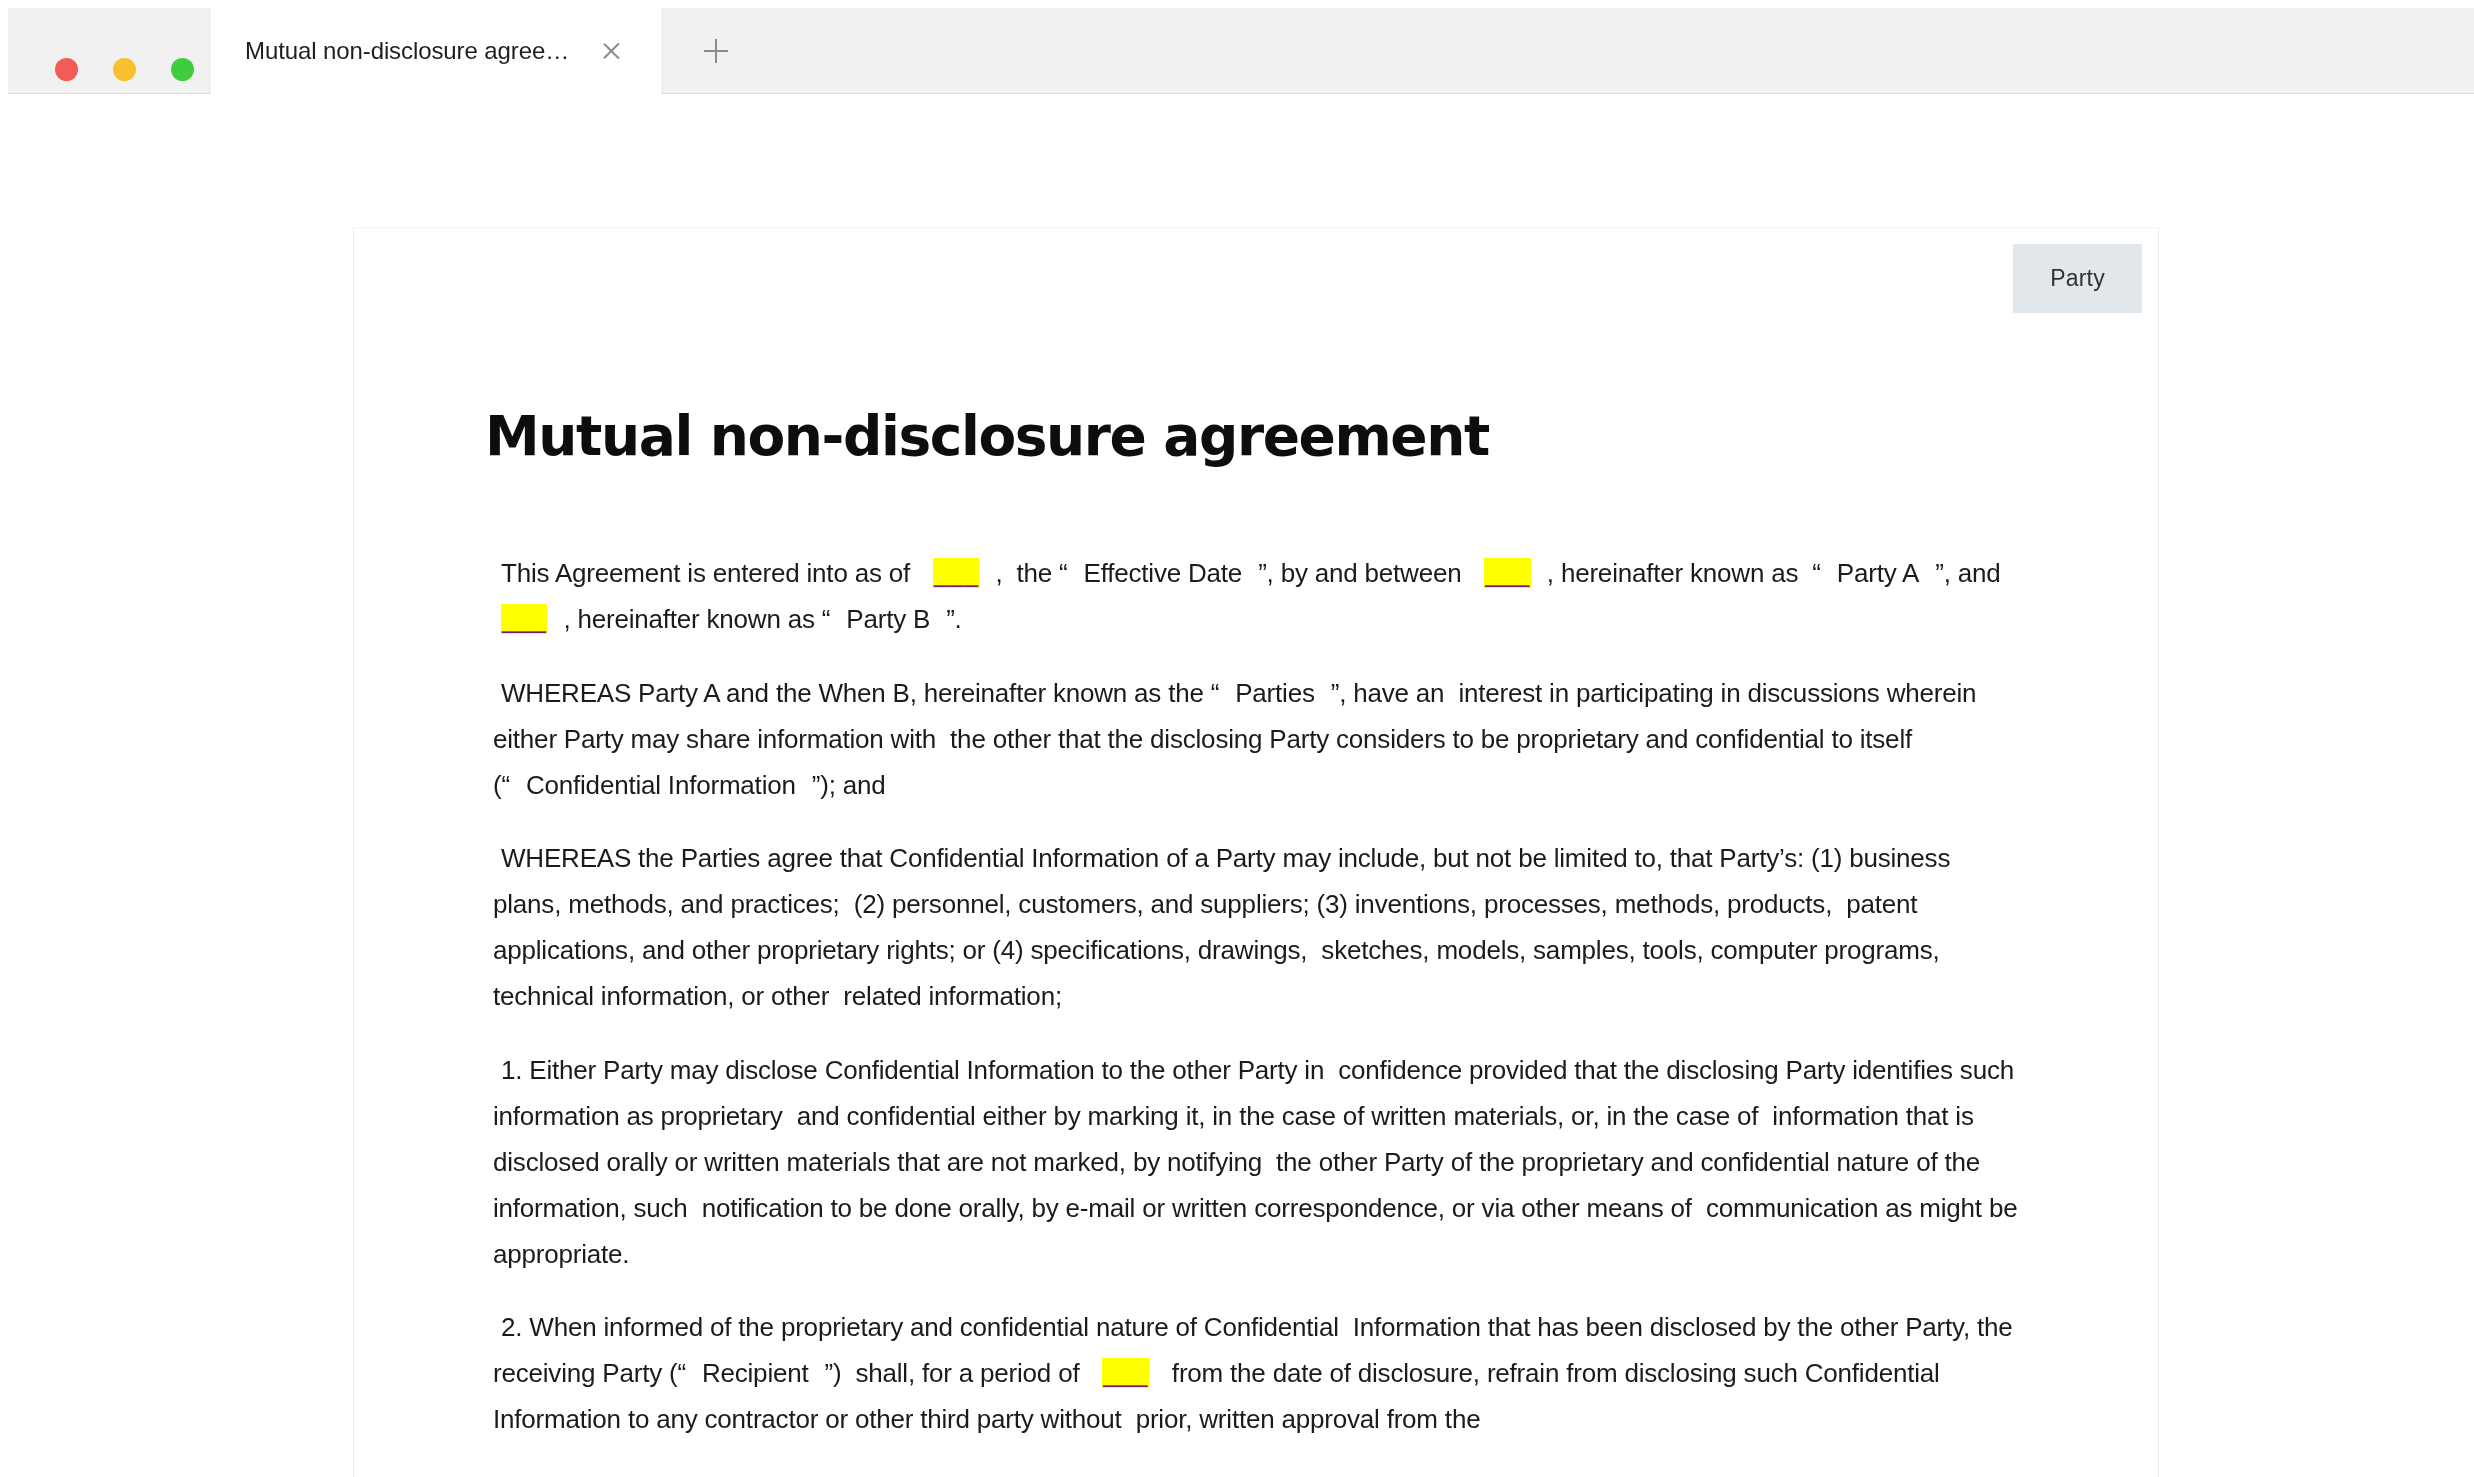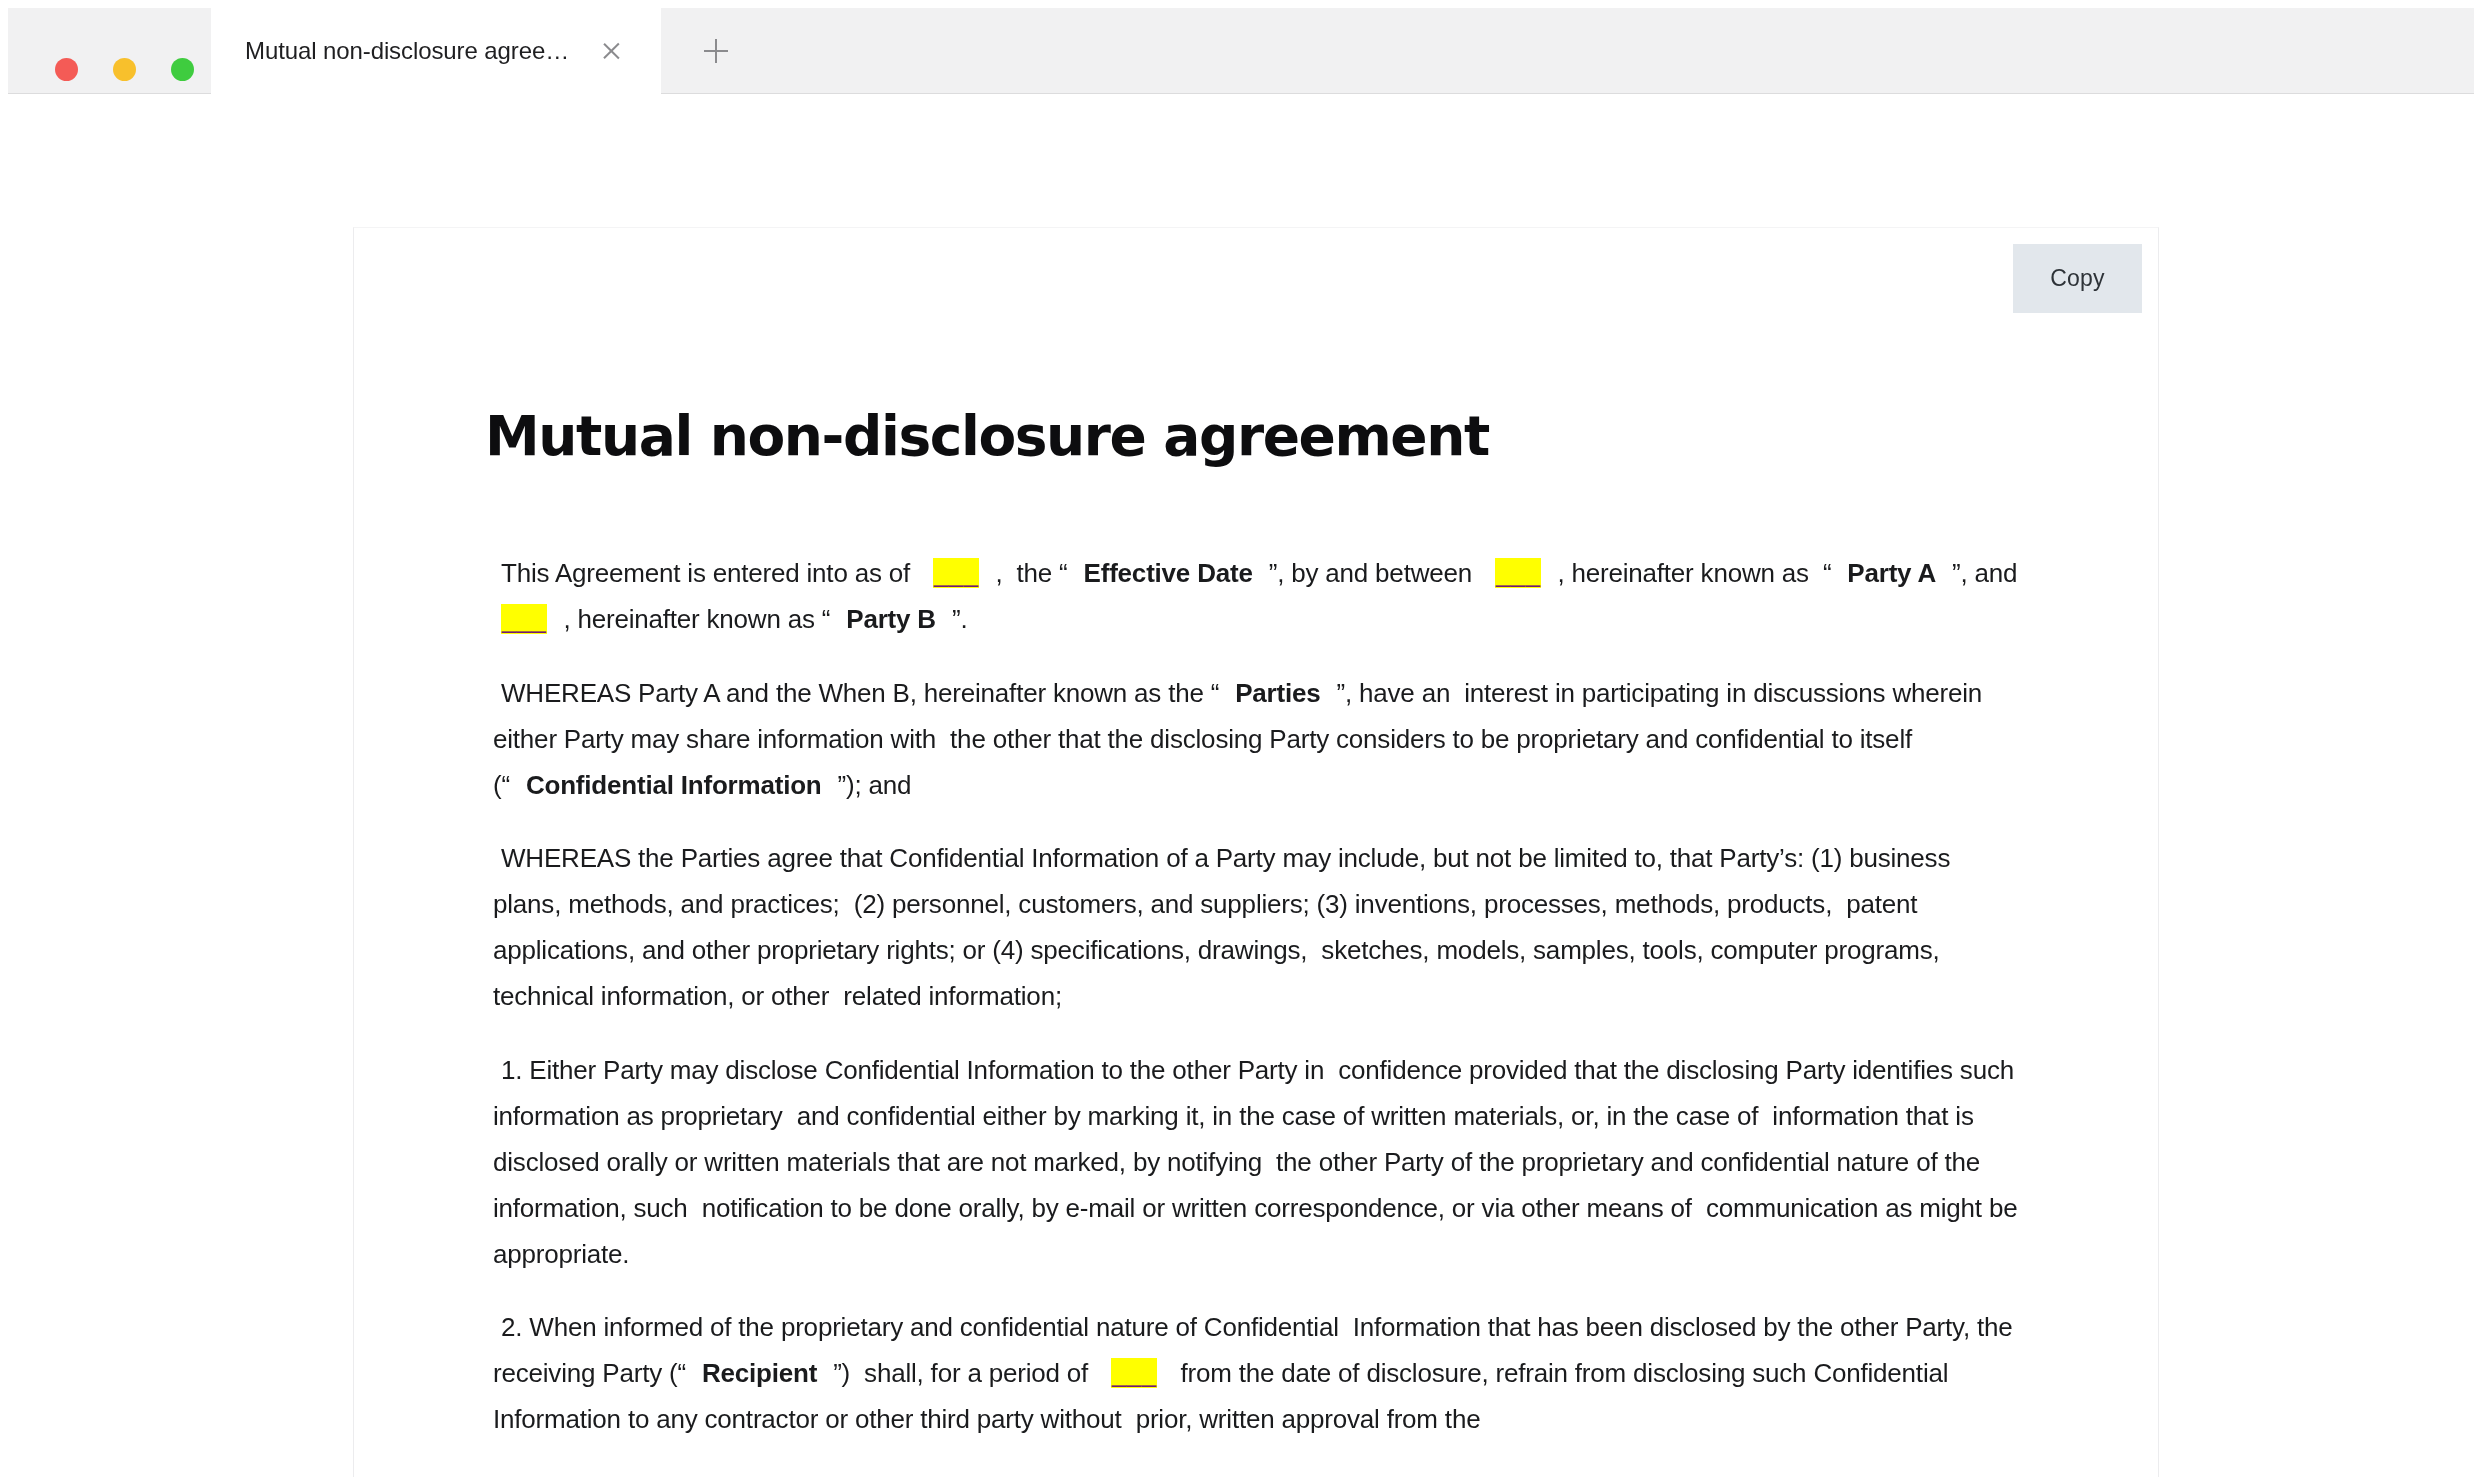--- a/index.html
+++ b/index.html
@@ -163,21 +163,21 @@
   .para {
     font-size: 26px;
     line-height: 46px;
     color: #1a1b1d;
     letter-spacing: -0.2px;
     margin-bottom: 27.5px;
     white-space: pre-wrap;
     max-width: 1577px;
   }
 
-  .para b { font-weight: bold; }
+  .para b { font-weight: normal; }
 
   .hl {
     background: #ffff00;
     color: #701a75;
     padding: 0 0.9px;
     letter-spacing: 0.4px;
   }
 </style>
 </head>
 <body>
@@ -198,21 +198,21 @@
     <div id="new-tab-button"></div>
   </div>
 
 </div>
 
 <div id="viewport">
 
   <div id="doc-panel">
 
     <div id="copy-bar">
-      <button id="copy-button">Copy</button>
+      <button id="copy-button">Party</button>
     </div>
 
     <div id="doc-body">
       <h1 id="doc-title">Mutual non-disclosure agreement</h1>
       <div id="paragraphs">
           <div class="para"><span>This Agreement is entered into as of </span><span class="hl">___</span><span>,  the “</span><b>Effective Date</b><span>”, by and between </span><span class="hl">___</span><span>, hereinafter known as  “</span><b>Party A</b><span>”, and </span><span class="hl">___</span><span>, hereinafter known as “</span><b>Party B</b><span>”.</span></div>
           <div class="para"><span>WHEREAS Party A and the When B, hereinafter known as the “</span><b>Parties</b><span>”, have an  interest in participating in discussions wherein either Party may share information with  the other that the disclosing Party considers to be proprietary and confidential to itself  (“</span><b>Confidential Information</b><span>”); and</span></div>
           <div class="para"><span>WHEREAS the Parties agree that Confidential Information of a Party may include, but not be limited to, that Party’s: (1) business plans, methods, and practices;  (2) personnel, customers, and suppliers; (3) inventions, processes, methods, products,  patent applications, and other proprietary rights; or (4) specifications, drawings,  sketches, models, samples, tools, computer programs, technical information, or other  related information;</span></div>
           <div class="para"><span>1. Either Party may disclose Confidential Information to the other Party in  confidence provided that the disclosing Party identifies such information as proprietary  and confidential either by marking it, in the case of written materials, or, in the case of  information that is disclosed orally or written materials that are not marked, by notifying  the other Party of the proprietary and confidential nature of the information, such  notification to be done orally, by e-mail or written correspondence, or via other means of  communication as might be appropriate.</span></div>
           <div class="para"><span>2. When informed of the proprietary and confidential nature of Confidential  Information that has been disclosed by the other Party, the receiving Party (“</span><b>Recipient</b><span>”)  shall, for a period of </span><span class="hl">___</span><span> from the date of disclosure, refrain from disclosing such Confidential Information to any contractor or other third party without  prior, written approval from the</span></div>

